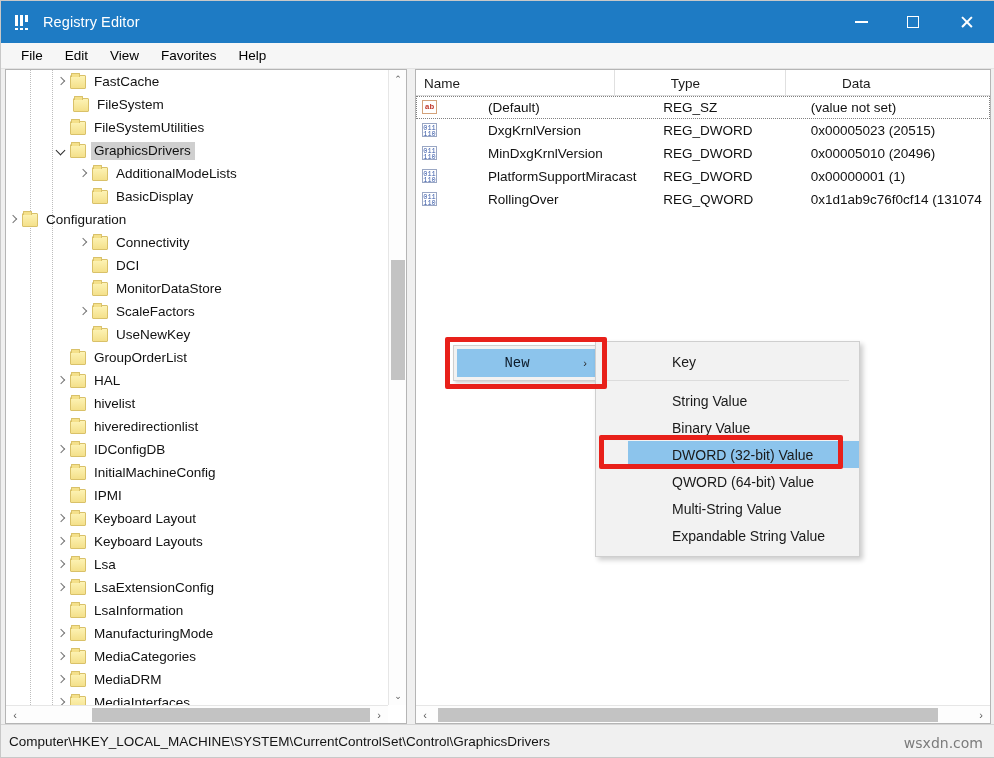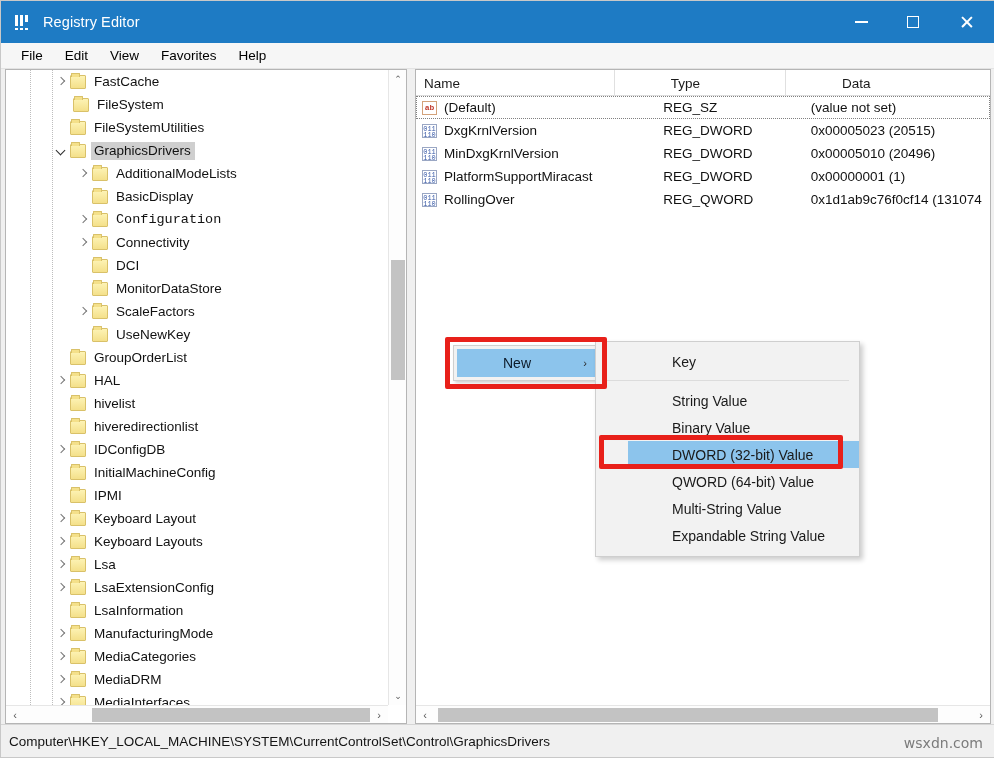--- a/index.html
+++ b/index.html
@@ -177,21 +177,21 @@
   .vrow {
     height: 23px;
     display: flex; align-items: center;
     font-size: 13.5px; color: #111;
     white-space: nowrap;
   }
   .vrow.focus {
     outline: 1px dotted #808080;
     outline-offset: -1px;
   }
-  .v-name { width: 240px; display: flex; align-items: center; padding-left: 6px; }
+  .v-name { width: 240px; display: flex; align-items: flex-start; padding-left: 6px; gap: 44px; }
   .v-type { width: 148px; padding-left: 8px; }
   .v-data { width: 188px; padding-left: 8px; overflow: hidden; }
 
   .vicon {
     width: 15px; height: 14px;
     flex: 0 0 15px;
     margin-right: 7px;
     border: 1px solid #9aa7c4;
     background: #ffffff;
     font-size: 7px; line-height: 6px;
@@ -271,21 +271,21 @@
     border: 1px solid #cfcfcf;
     box-shadow: 2px 2px 3px rgba(0,0,0,.18);
   }
   .ctx-parent .mi {
     position: absolute; left: 3px; top: 3px;
     width: 142px; height: 28px;
     background: #8cc4ec;
     display: flex; align-items: center;
     font-size: 14px; color: #0d1b2a;
   }
-  .ctx-parent .mi .lbl { flex: 1; text-align: center; padding-right: 22px; }
+  .ctx-parent .mi .lbl { flex: 1; text-align: center; padding-right: 22px; font-family: Liberation Mono, monospace; }
   .ctx-parent .mi .sub-arrow { position: absolute; right: 12px; font-size: 11px; color: #2a2a2a; }
 
   .ctx-sub {
     position: absolute;
     left: 594px; top: 272px;
     width: 265px; height: 216px;
     background: #f2f2f2;
     border: 1px solid #cfcfcf;
     box-shadow: 3px 3px 5px rgba(0,0,0,.20);
     padding-top: 6px;
@@ -378,21 +378,21 @@
           <div class="trow" style="padding-left: 70px;">
             <span class="chev right"></span>
             <span class="folder"></span>
             <span class="tlabel">AdditionalModeLists</span>
           </div>
           <div class="trow" style="padding-left: 70px;">
             <span class="dashpad"></span>
             <span class="folder"></span>
             <span class="tlabel">BasicDisplay</span>
           </div>
-          <div class="trow" style="padding-left: 70px; font-family: Liberation Mono, monospace;">
+          <div class="trow" style="">
             <span class="chev right"></span>
             <span class="folder"></span>
             <span class="tlabel">Configuration</span>
           </div>
           <div class="trow" style="padding-left: 70px;">
             <span class="chev right"></span>
             <span class="folder"></span>
             <span class="tlabel">Connectivity</span>
           </div>
           <div class="trow" style="padding-left: 70px;">

